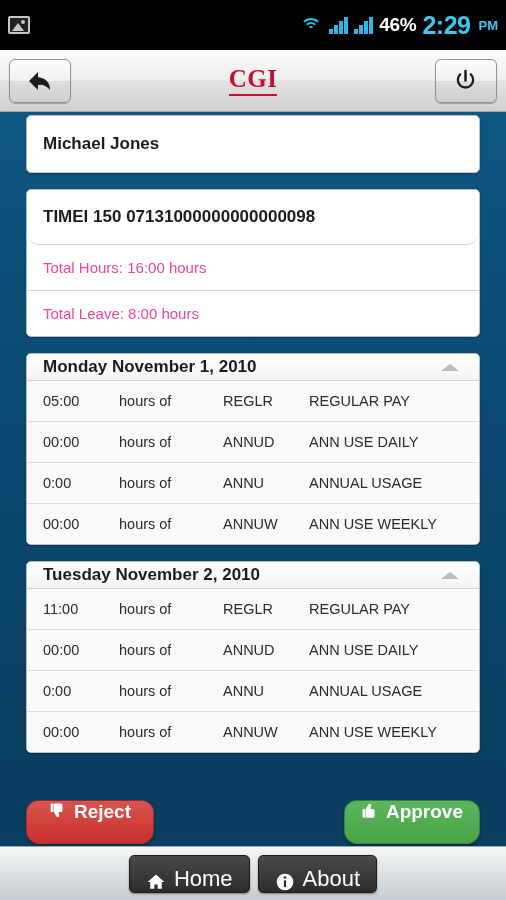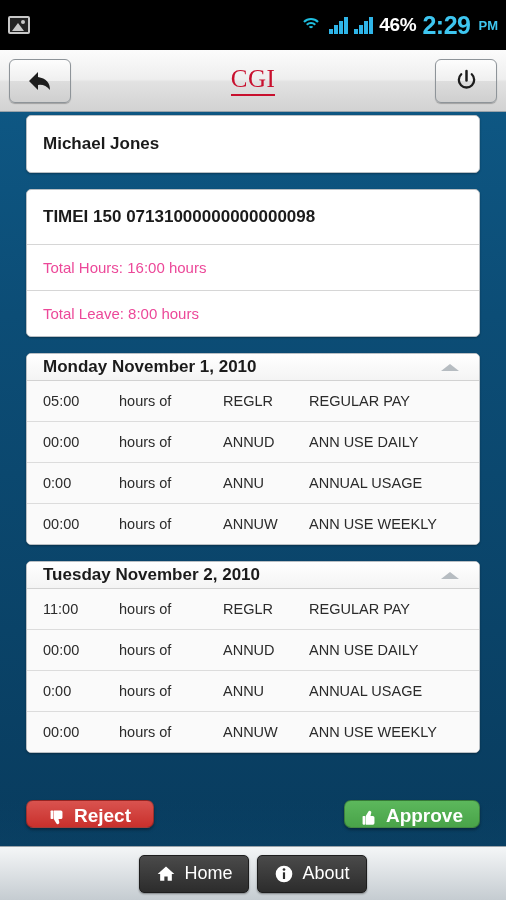--- a/index.html
+++ b/index.html
@@ -108,21 +108,21 @@
   .back-btn { width: 62px; height: 44px; }
   .power-btn { width: 62px; height: 44px; }
   .arrow-svg { width: 26px; height: 22px; }
   .power-svg { width: 23px; height: 23px; }
   .brand {
     display: flex; align-items: baseline; gap: 7px;
     font-size: 26px;
   }
   .brand .cgi {
     color: #c8102e;
-    font-weight: normal;
+    font-weight: bold;
     font-family: "Liberation Serif", serif;
     font-size: 25px;
     letter-spacing: 0.5px;
     position: relative;
     padding-bottom: 3px;
   }
   .brand .cgi::after {
     content: "";
     position: absolute;
     left: 0; right: 0; bottom: 0;
@@ -156,20 +156,21 @@
     font-size: 17px;
     font-weight: bold;
     color: #1b1b1b;
   }
   .doc-header {
     padding: 17px 16px;
     font-size: 17px;
     font-weight: bold;
     color: #1b1b1b;
     border-bottom: 1px solid #d6d6d6;
+    border-radius: 13px;
   }
   .doc-row {
     padding: 14px 16px;
     font-size: 15px;
     color: #ec4899;
     border-bottom: 1px solid #d6d6d6;
   }
   .doc-row:last-child { border-bottom: none; }
 
   .day-header {
@@ -210,24 +211,24 @@
     left: 0; right: 0;
     bottom: 54px;
     height: 46px;
     display: flex;
     justify-content: space-between;
     padding: 0 26px;
     pointer-events: none;
   }
   .act {
     pointer-events: auto;
-    height: 28px;
+    height: 44px;
     min-width: 128px;
-    border-radius: 7px;
-    display: flex; align-items: flex-end; justify-content: center;
+    border-radius: 13px;
+    display: flex; align-items: flex-start; justify-content: center;
     gap: 6px;
     color: #fff;
     font-size: 19px;
     font-weight: bold;
     border: 1px solid rgba(0,0,0,.25);
     box-shadow: 0 2px 3px rgba(0,0,0,.35);
     cursor: pointer;
   }
   .act.reject { background: linear-gradient(to bottom, #d9534f 0%, #c9302c 100%); padding: 0 16px; }
   .act.approve { background: linear-gradient(to bottom, #5cb85c 0%, #49a349 100%); padding: 0 16px; }
@@ -244,22 +245,22 @@
     align-items: center;
     justify-content: center;
     gap: 8px;
   }
   .navbtn {
     background: linear-gradient(to bottom, #4a4a4a 0%, #2c2c2c 100%);
     color: #fff;
     border-radius: 5px;
     height: 38px;
     padding: 0 16px;
-    display: flex; align-items: center; gap: 8px;
-    font-size: 18px;
+    display: flex; align-items: flex-end; gap: 8px;
+    font-size: 22px;
     border: 1px solid #1d1d1d;
     box-shadow: 0 1px 2px rgba(0,0,0,.4);
     cursor: pointer;
   }
   .navbtn svg { width: 20px; height: 20px; }
 
   .fade-strip {
     position: absolute;
     left: 0; right: 0;
     bottom: 54px;

